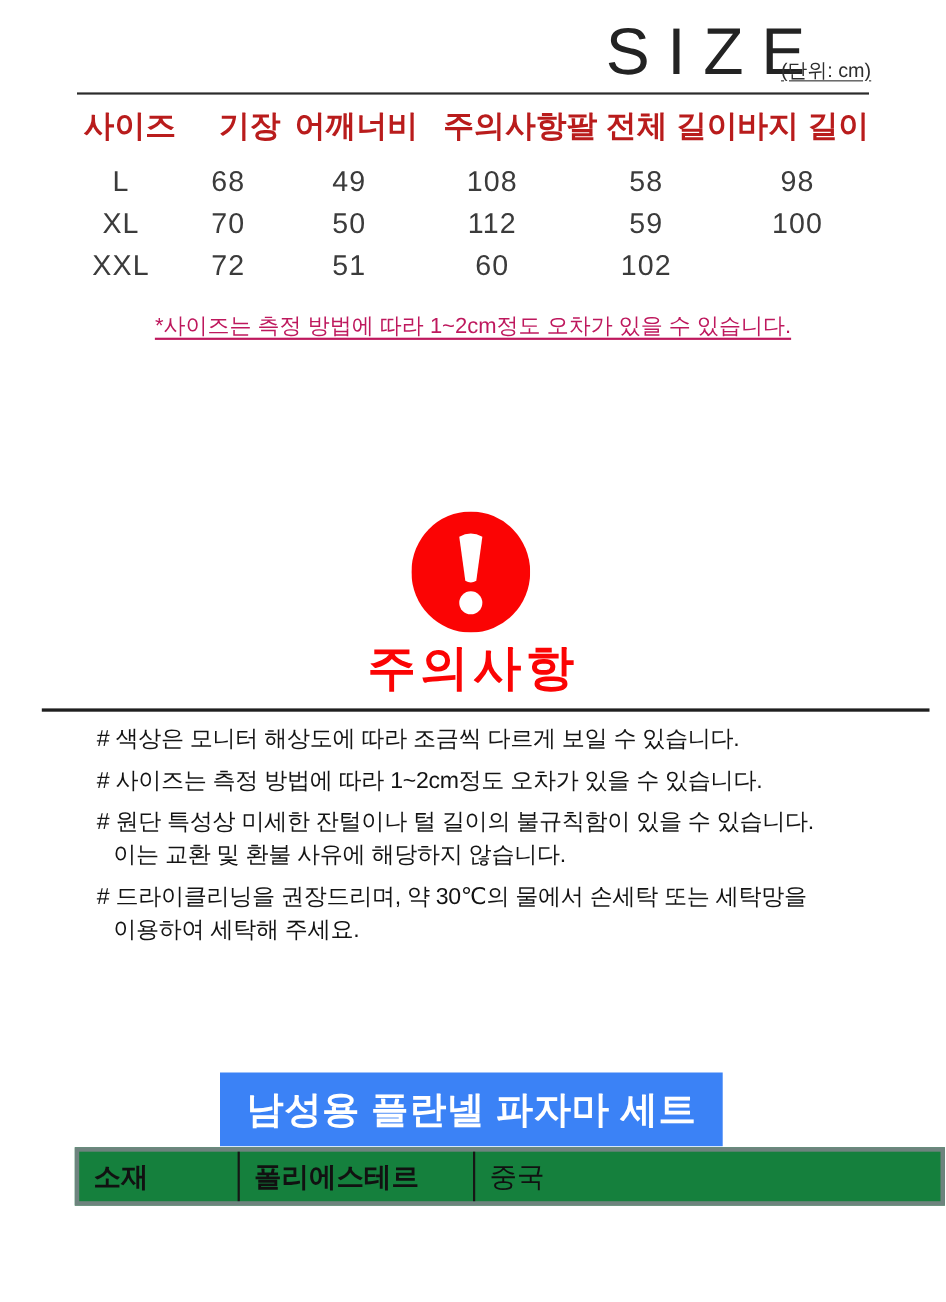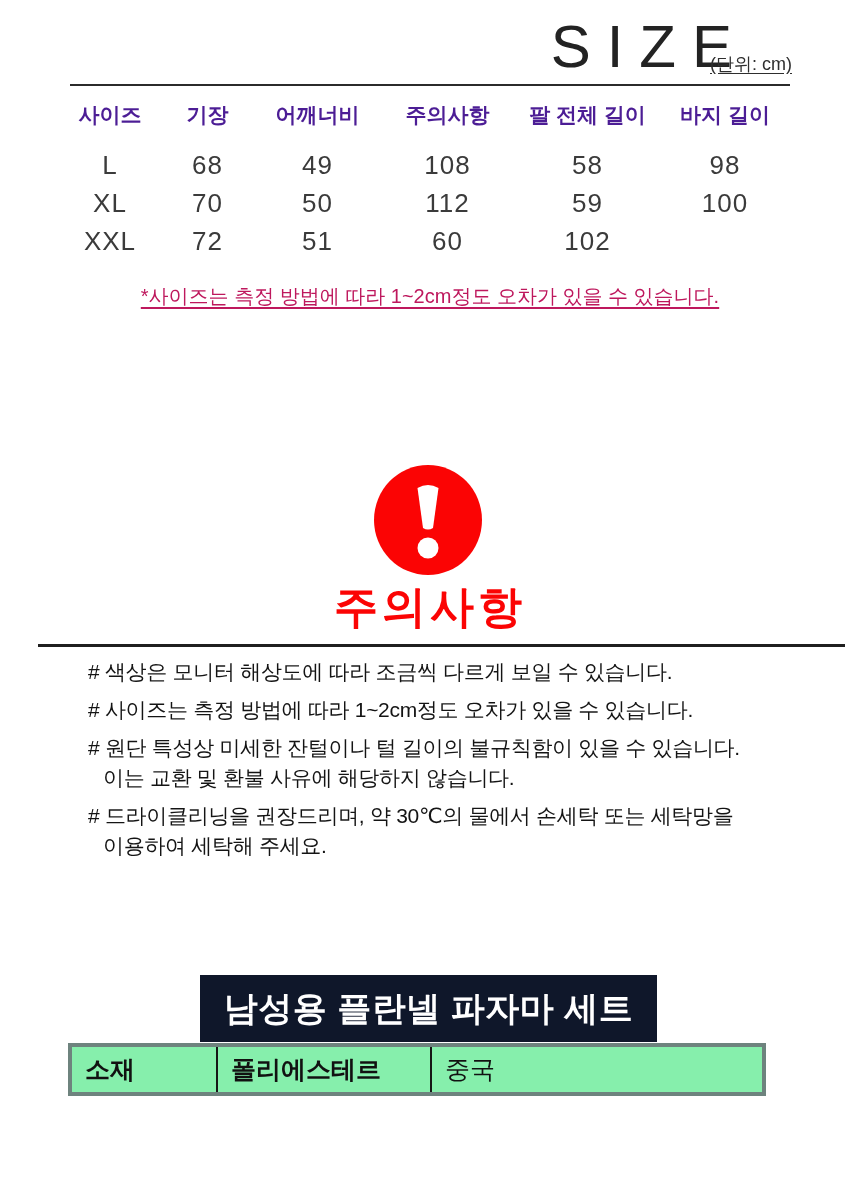--- a/index.html
+++ b/index.html
@@ -43,24 +43,24 @@
   .size-table {
     position: absolute;
     top: 100px; left: 60px;
     width: 730px;
     display: grid;
     grid-template-columns: 100px 95px 125px 135px 145px 130px;
   }
   .size-table .hcell {
     height: 30px;
     line-height: 30px;
-    text-align: center;
-    font-size: 21px;
+    text-align: right;
+    font-size: 28px;
     font-weight: 700;
-    color: #4c1d95;
+    color: #b91c1c;
     white-space: nowrap;
   }
   .size-table .spacer { height: 16px; grid-column: 1 / span 6; }
   .size-table .vcell {
     height: 38px;
     line-height: 38px;
     text-align: center;
     font-size: 26px;
     font-weight: 400;
     color: #3b3b3b;
@@ -125,23 +125,23 @@
     justify-content: center;
     color: #ffffff;
     font-size: 34px;
     font-weight: 800;
     letter-spacing: 0.5px;
     white-space: nowrap;
   }
   .spec-table {
     position: absolute;
     top: 1043px; left: 68px;
-    width: 698px; height: 53px;
+    width: 791px; height: 53px;
     border: 4px solid #6e837e;
-    background: #86efac;
+    background: #15803d;
     display: flex;
   }
   .spec-cell {
     display: flex;
     align-items: center;
     padding-left: 13px;
     font-size: 25px;
     color: #111111;
     white-space: nowrap;
   }
@@ -216,21 +216,21 @@
   <div class="note">
     <div># 원단 특성상 미세한 잔털이나 털 길이의 불규칙함이 있을 수 있습니다.</div>
     <div class="line2">이는 교환 및 환불 사유에 해당하지 않습니다.</div>
   </div>
   <div class="note">
     <div># 드라이클리닝을 권장드리며, 약 30℃의 물에서 손세탁 또는 세탁망을</div>
     <div class="line2">이용하여 세탁해 주세요.</div>
   </div>
 </div>
 
-<div class="product-bar" style="background:#0f172a">
+<div class="product-bar" style="background:#3b82f6">
   <span>남성용 플란넬 파자마 세트</span>
 </div>
 
 <div class="spec-table">
   <div class="spec-cell label c1">소재</div>
   <div class="spec-cell sep c2">폴리에스테르</div>
   <div class="spec-cell sep c4">중국</div>
 </div>
 
 </body></html>

